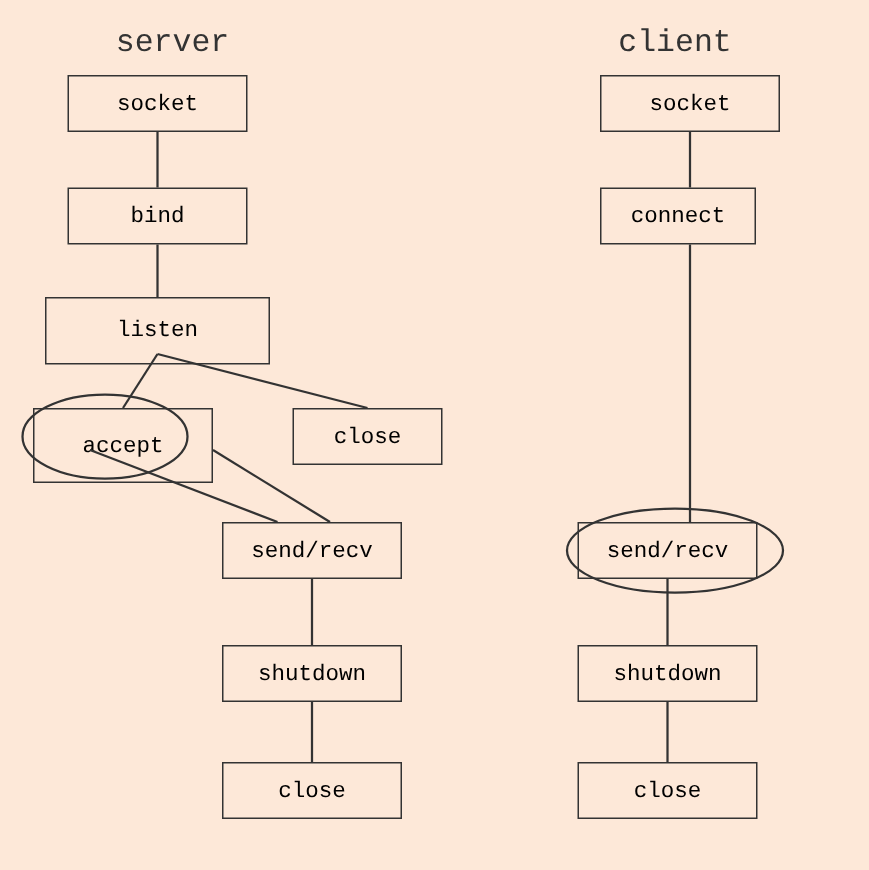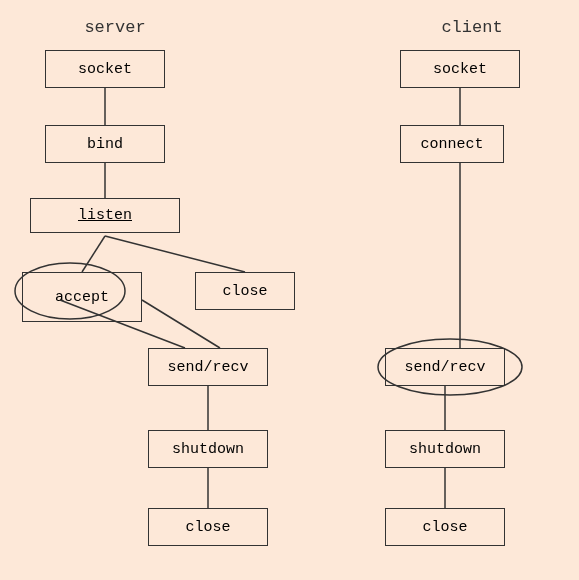--- a/index.html
+++ b/index.html
@@ -28,36 +28,36 @@
       background: #fde8d8;
       display: flex;
       align-items: center;
       justify-content: center;
       text-align: right;
     }
 
     .col-label {
       position: absolute;
       text-align: center;
-      font-size: 17px;
+      font-size: 21px;
       color: #333;
     }
   </style>
 </head>
 <body>
 
 <div class="col-label" style="left:55px; top:18px; width:120px;">server</div>
 
-<div class="col-label" style="left:412px; top:18px; width:120px;">client</div>
+<div class="col-label" style="left:390px; top:18px; width:120px;">client</div>
 
 <div class="box" style="left:45px; top:50px; width:120px; height:38px;">socket</div>
 
 <div class="box" style="left:45px; top:125px; width:120px; height:38px;">bind</div>
 
-<div class="box" style="left:30px; top:198px; width:150px; height:35px;text-decoration:underline;">listen</div>
+<div class="box" style="left:30px; top:198px; width:150px; height:45px;">listen</div>
 
 <div class="box" style="left:22px; top:272px; width:120px; height:50px;">accept</div>
 
 <div class="box" style="left:195px; top:272px; width:100px; height:38px;">close</div>
 
 <div class="box" style="left:148px; top:348px; width:120px; height:38px;">send/recv</div>
 
 <div class="box" style="left:148px; top:430px; width:120px; height:38px;">shutdown</div>
 
 <div class="box" style="left:148px; top:508px; width:120px; height:38px;">close</div>

